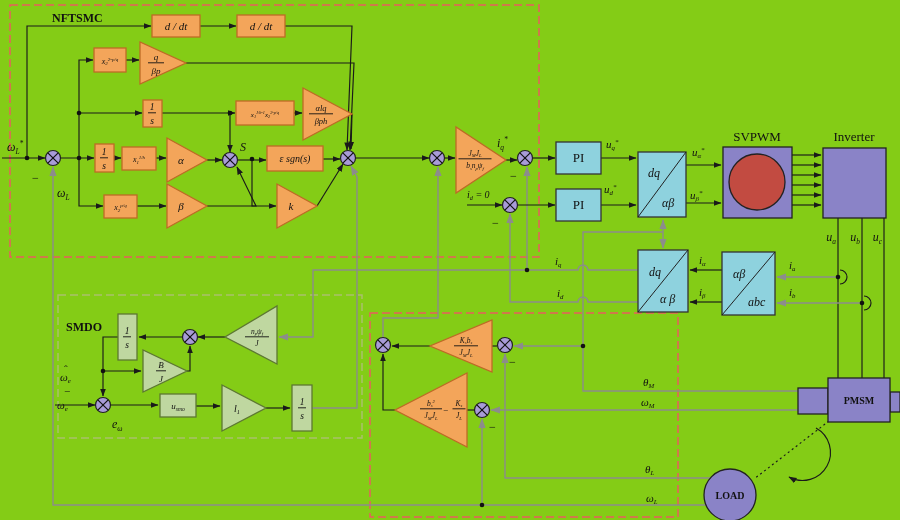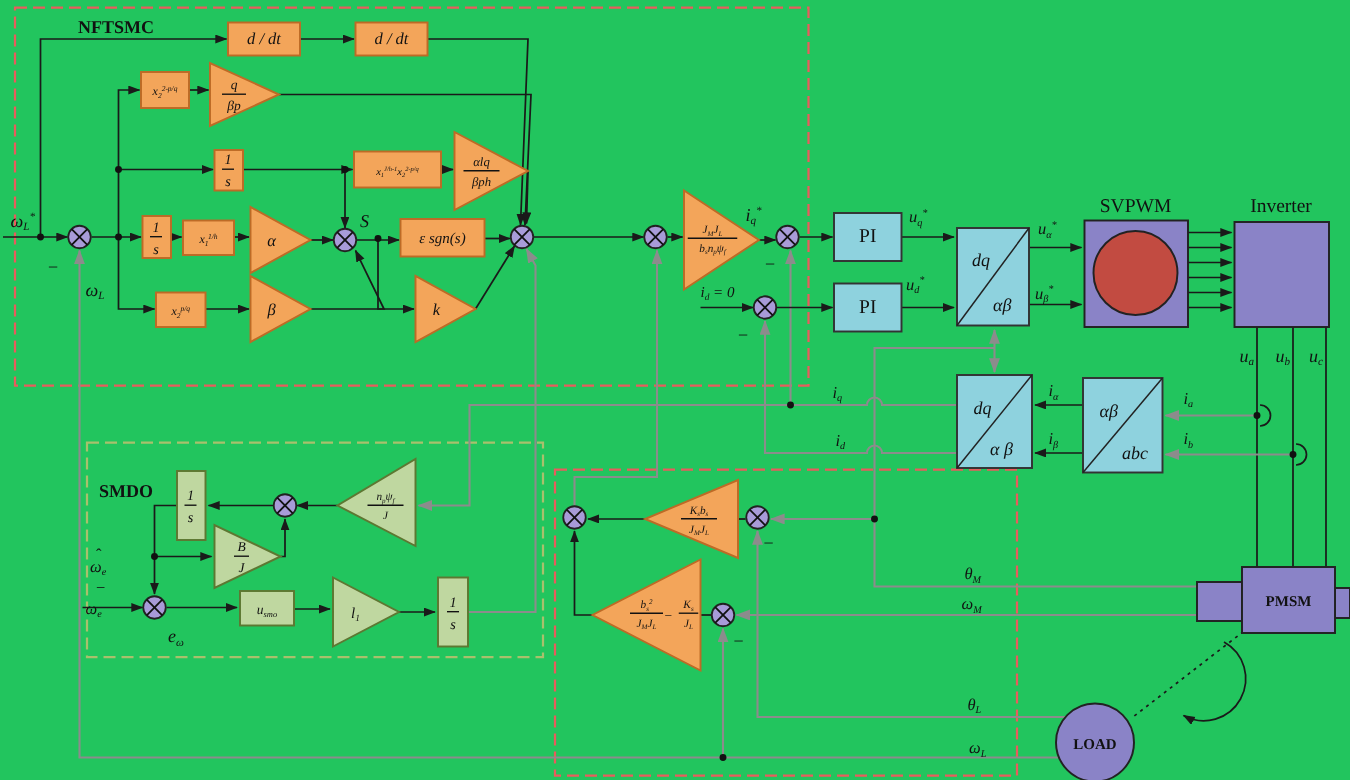--- a/index.html
+++ b/index.html
@@ -1,16 +1,16 @@
 <!DOCTYPE html>
 <html><head>
 <meta charset="utf-8">
 <style>
   html,body{margin:0;padding:0;background:#ffffff;}
-  #stage{width:900px;height:520px;position:relative;background:#22c55e;overflow:hidden;}
+  #stage{width:900px;height:520px;position:relative;background:#84cc16;overflow:hidden;}
   svg{display:block;}
   text{font-family:"Liberation Serif","DejaVu Serif",serif;}
 </style>
 </head>
 <body>
 
 <div id="stage">
   <svg id="diag" width="900" height="520" viewBox="0 0 900 520">
       <defs>
         <marker id="ab" markerWidth="8" markerHeight="6" refX="6.5" refY="2.6" orient="auto-start-reverse" markerUnits="strokeWidth">

